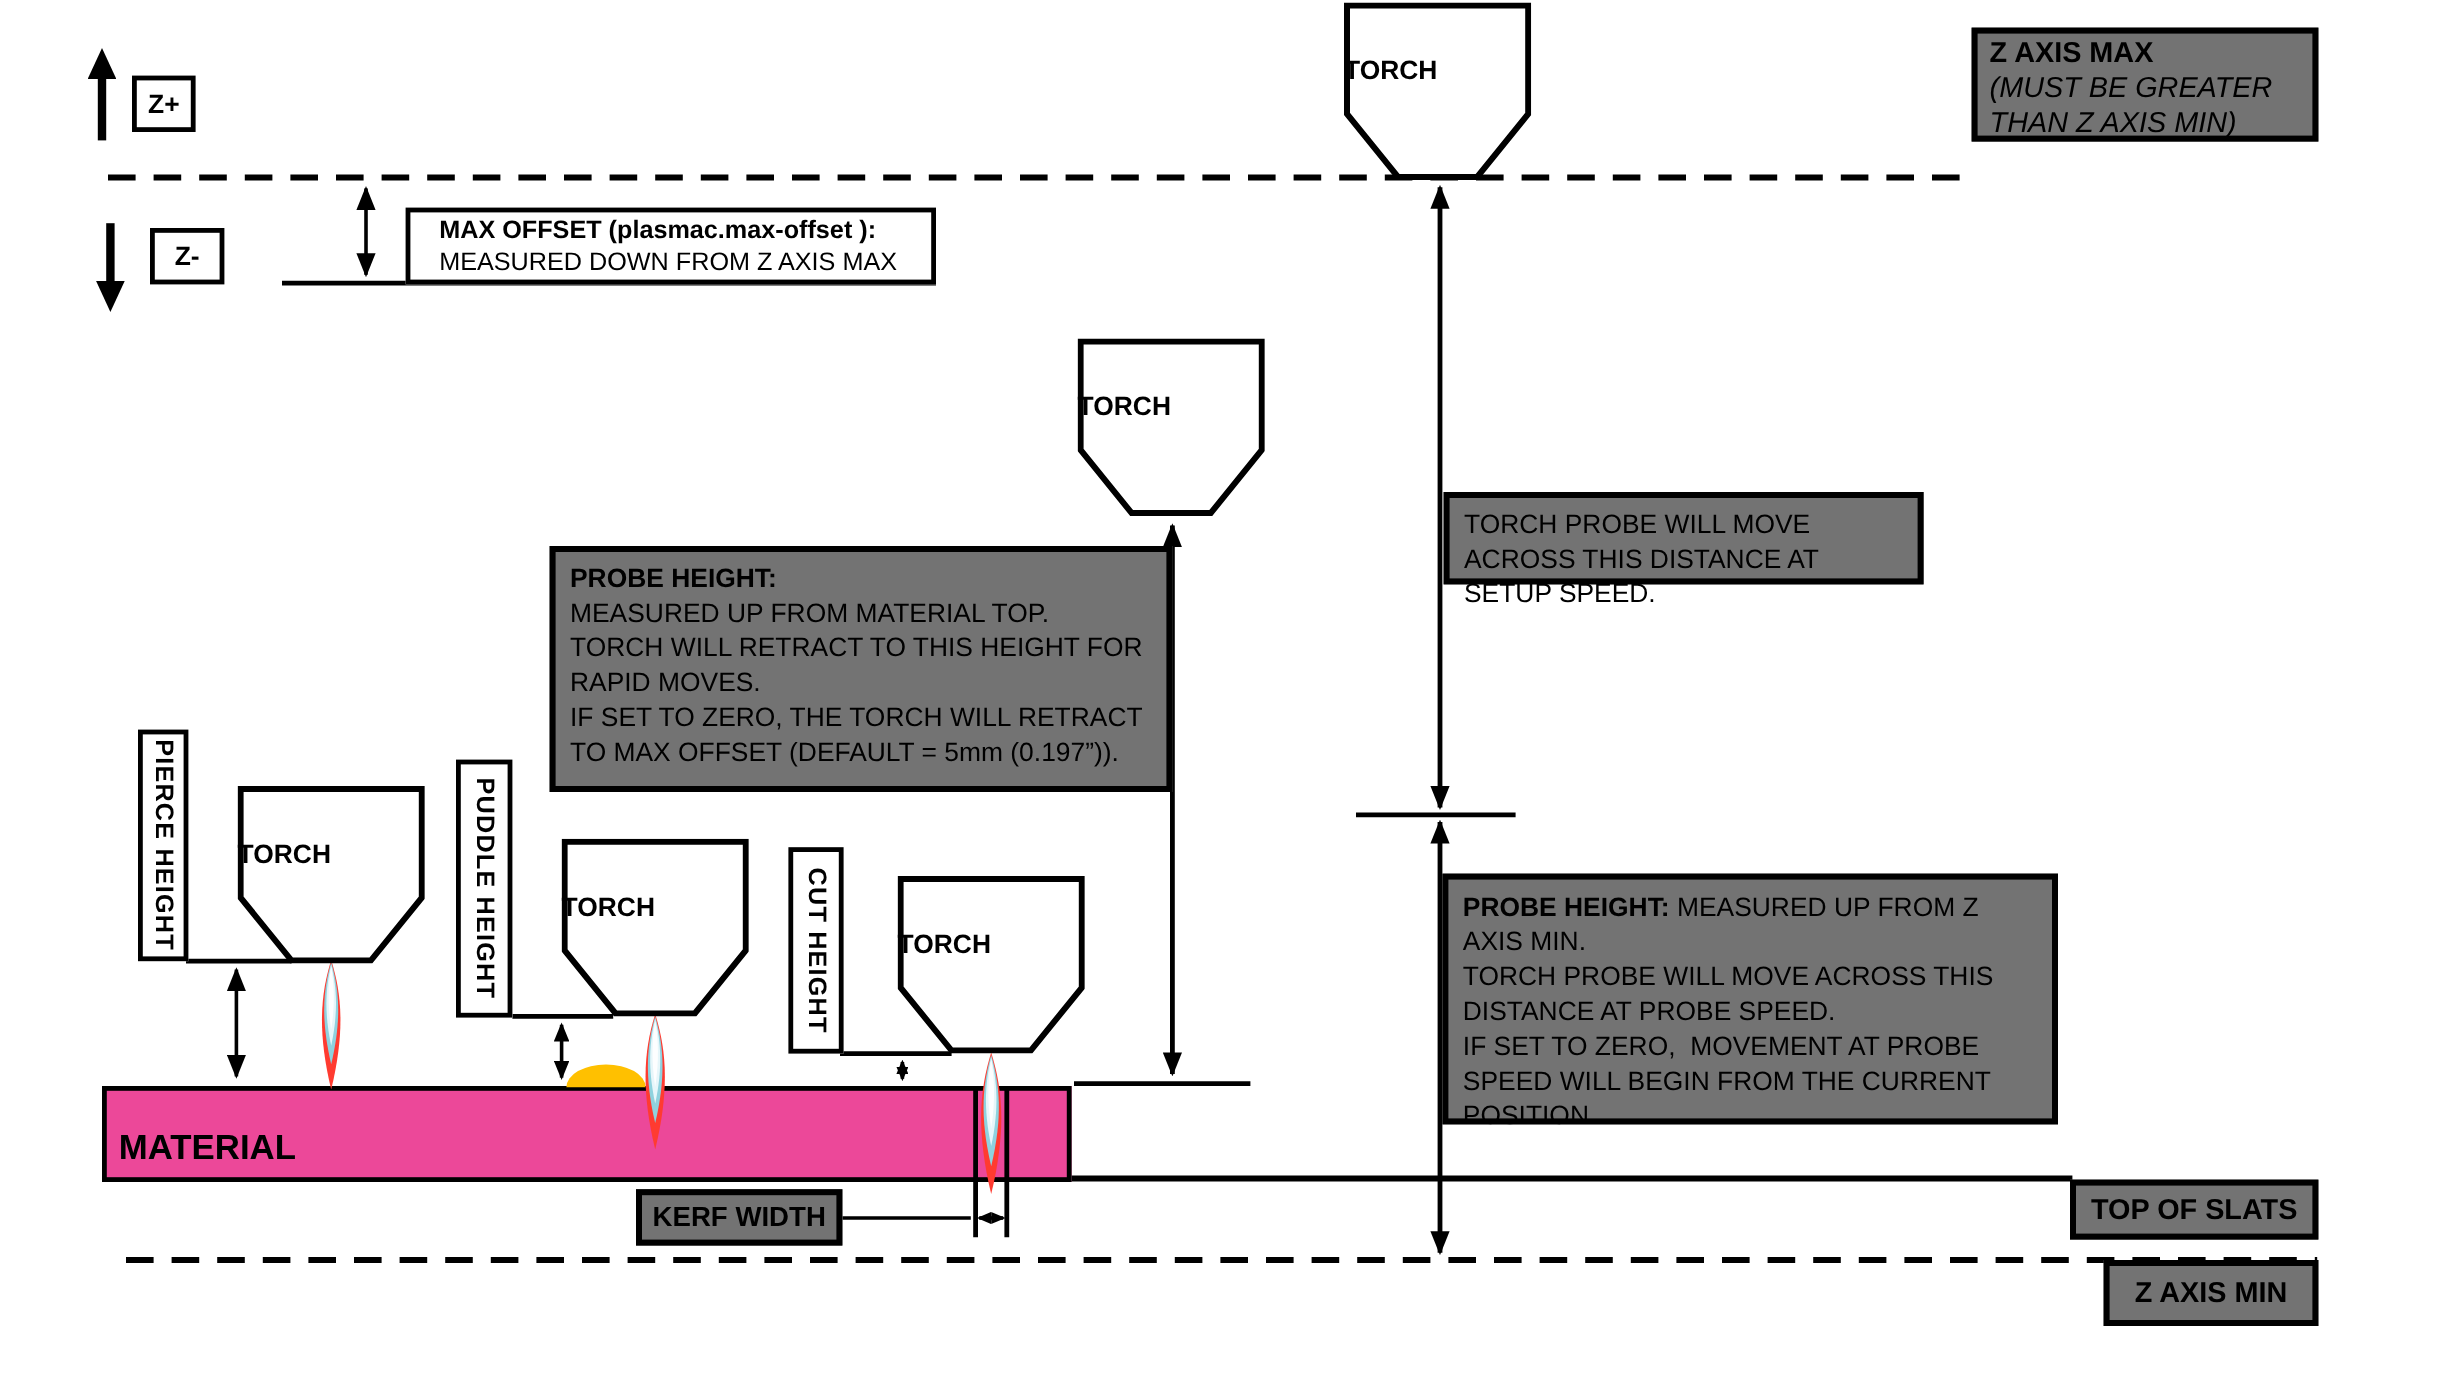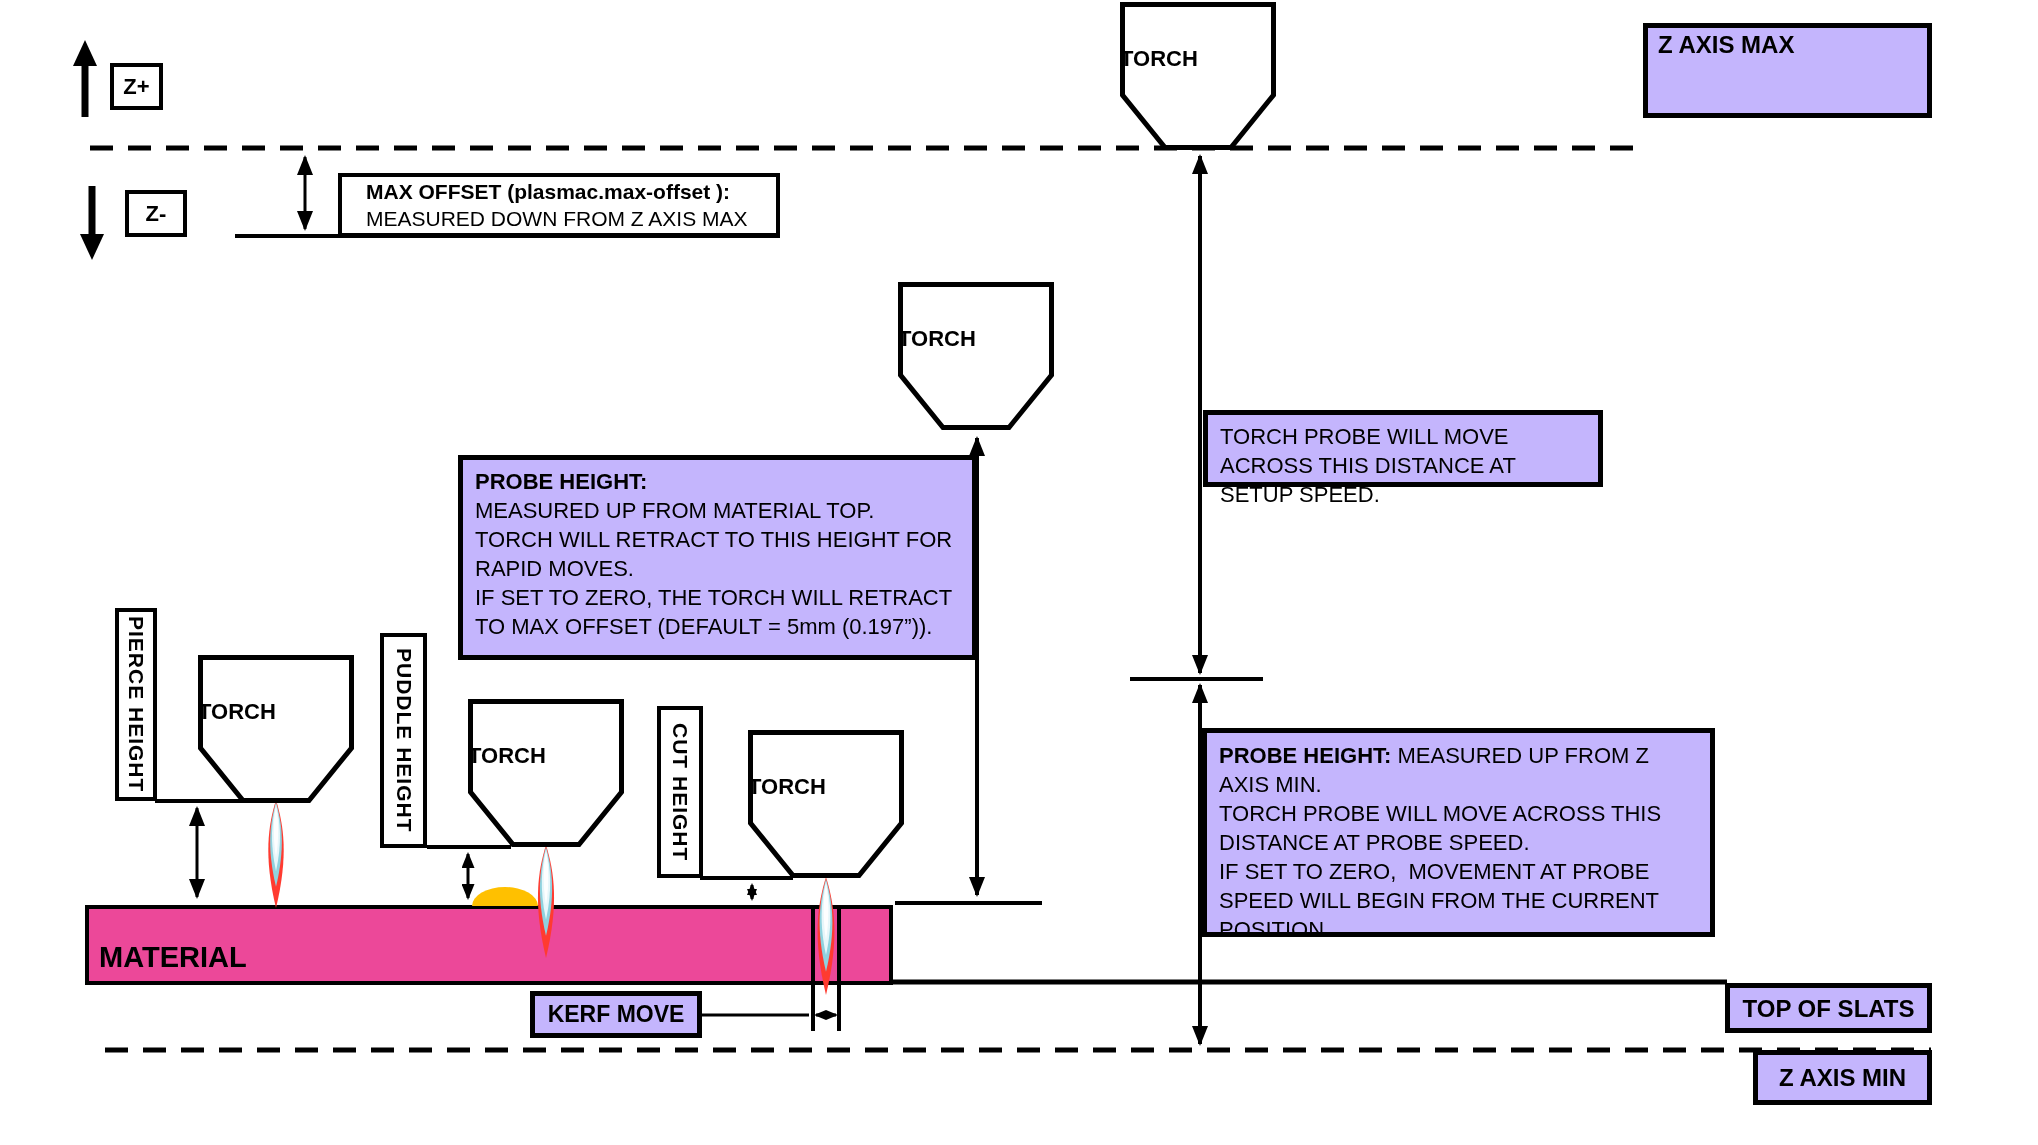--- a/index.html
+++ b/index.html
@@ -1,19 +1,19 @@
 <!DOCTYPE html>
 <html><head>
 <meta charset="utf-8">
 <style>
   html,body{margin:0;padding:0;background:#fff;}
   .stage{position:relative;width:2038px;height:1145px;background:#fff;overflow:hidden;
          font-family:"Liberation Sans",sans-serif;color:#000;}
   svg.overlay{position:absolute;left:0;top:0;}
-  .box{position:absolute;background:#c4b5fd;border:5px solid #000;box-sizing:border-box;}
+  .box{position:absolute;background:#737373;border:5px solid #000;box-sizing:border-box;}
   .box4{position:absolute;background:#fff;border:4px solid #000;box-sizing:border-box;}
   .ctr{display:flex;align-items:center;justify-content:center;text-align:center;}
   .b{font-weight:bold;}
   .i{font-style:italic;}
   .prewrap{white-space:pre-wrap;}
   .t22{font-size:22px;line-height:29px;}
   .t24{font-size:24px;line-height:29px;}
   .vlabel{writing-mode:vertical-rl;text-orientation:mixed;font-weight:bold;font-size:21px;
           letter-spacing:1px;display:flex;align-items:center;justify-content:center;}
   .torch{position:absolute;width:156px;height:148px;}
@@ -132,20 +132,22 @@
     <span>Z-</span>
   </div>
 
   <div class="box4" style="left:338px;top:173px;width:442px;height:64px;padding:1px 24px;font-size:21px;line-height:27px;">
     <div class="b">MAX OFFSET (plasmac.max-offset ):</div>
     <div>MEASURED DOWN FROM Z AXIS MAX</div>
   </div>
 
   <div class="box" style="left:1643px;top:23px;width:289px;height:95px;padding:2px 10px;font-size:24px;line-height:29px;">
     <div class="b">Z AXIS MAX</div>
+    <div class="i prewrap">(MUST BE GREATER
+THAN Z AXIS MIN)</div>
   </div>
 
   <div class="box t22" style="left:458px;top:455px;width:519px;height:205px;padding:7px 12px;">
     <div class="b">PROBE HEIGHT:</div>
     <div class="prewrap">MEASURED UP FROM MATERIAL TOP.
 TORCH WILL RETRACT TO THIS HEIGHT FOR RAPID MOVES.
 IF SET TO ZERO, THE TORCH WILL RETRACT TO MAX OFFSET (DEFAULT = 5mm (0.197”)).</div>
   </div>
 
   <div class="box t22" style="left:1203px;top:410px;width:400px;height:77px;padding:7px 12px;">
@@ -163,21 +165,21 @@
     <span>PIERCE HEIGHT</span>
   </div>
   <div class="box4 vlabel" style="left:380px;top:633px;width:47px;height:215px;">
     <span>PUDDLE HEIGHT</span>
   </div>
   <div class="box4 vlabel" style="left:657px;top:706px;width:46px;height:172px;">
     <span>CUT HEIGHT</span>
   </div>
 
   <div class="box ctr b" style="left:530px;top:991px;width:172px;height:47px;font-size:23px;">
-    <span>KERF MOVE</span>
+    <span>KERF WIDTH</span>
   </div>
 
   <div class="box ctr b t24" style="left:1725px;top:983px;width:207px;height:50px;">
     <span>TOP OF SLATS</span>
   </div>
 
   <div class="box ctr b t24" style="left:1753px;top:1050px;width:179px;height:55px;">
     <span>Z AXIS MIN</span>
   </div>
 

